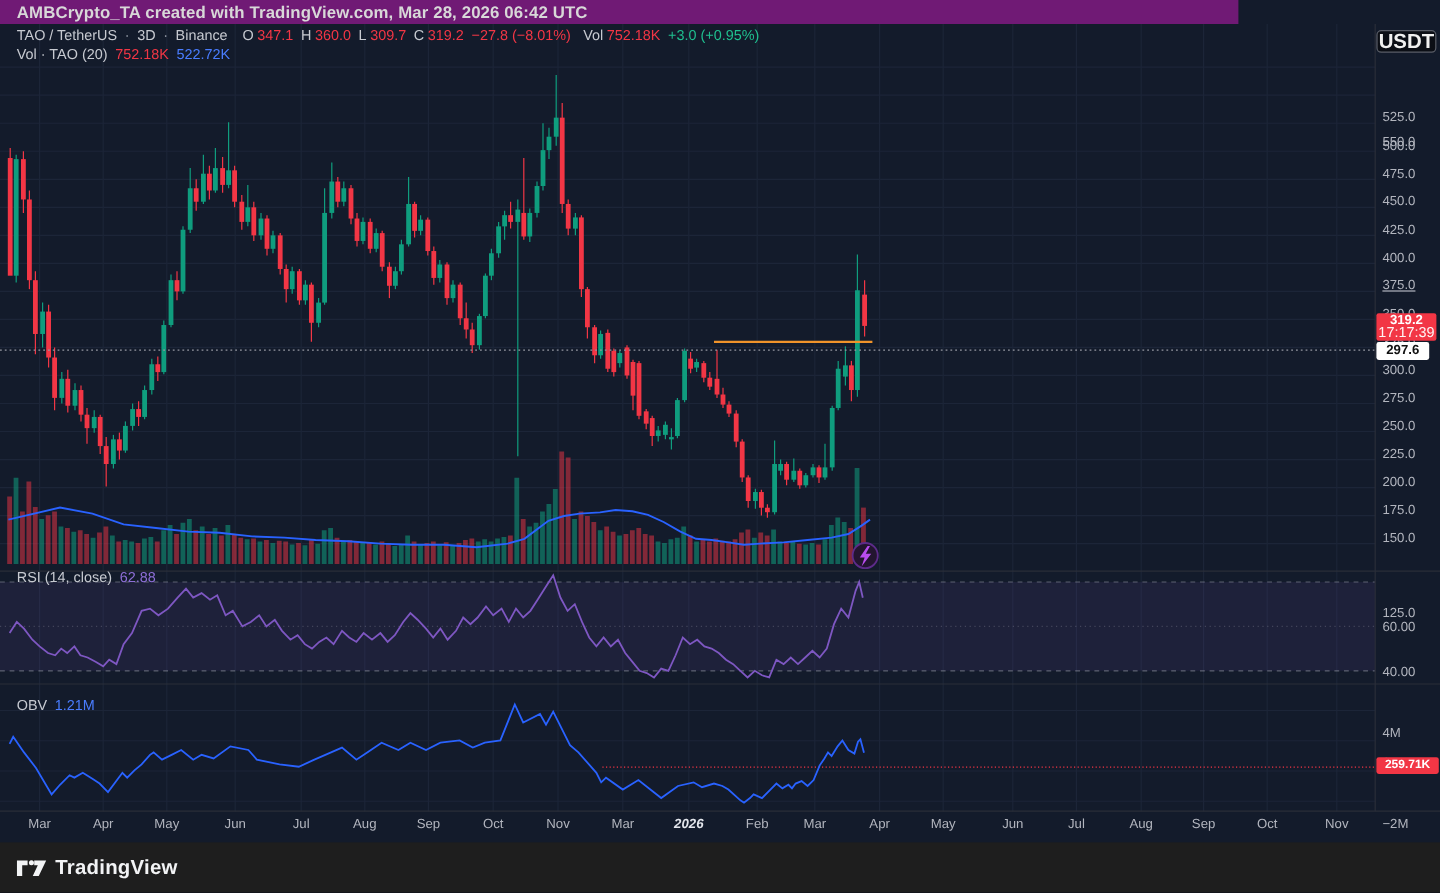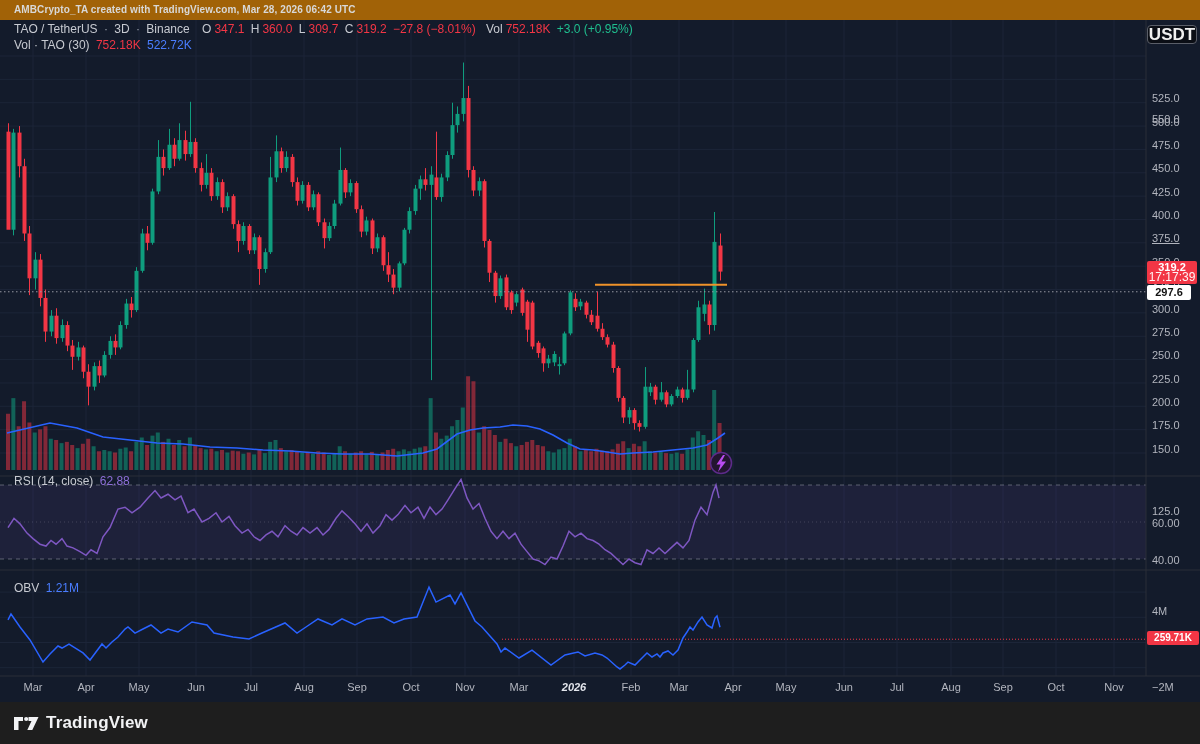--- a/index.html
+++ b/index.html
@@ -1,20 +1,20 @@
 <!DOCTYPE html>
 <html><head>
 <meta charset="utf-8">
 <style>
   * { margin:0; padding:0; box-sizing:border-box; }
   html,body { background:#000; }
   body { font-family:"Liberation Sans", sans-serif; }
   #screen { position:relative; width:1200px; height:744px; background:#131b2b; overflow:hidden; }
-  #topbar { position:absolute; left:0; top:0; width:1200px; height:20px; background:#a16207; color:#d8d8d8;
-            font-size:10px; font-weight:700; line-height:20px; padding-left:14px; letter-spacing:.1px; }
+  #topbar { position:absolute; left:0; top:0; width:1032px; height:20px; background:#701a75; color:#d8d8d8;
+            font-size:14px; font-weight:700; line-height:20px; padding-left:14px; letter-spacing:.1px; }
   #chart { position:absolute; left:0; top:20px; width:1200px; height:682px; background:#131b2b; }
   #chart svg { position:absolute; left:0; top:0; }
   .legend { position:absolute; font-size:12px; color:#d1d4dc; white-space:nowrap; z-index:5; }
   .legend span { margin-right:3px; }
   .lab { color:#c7cad1; }
   .dim { color:#9aa0ab; }
   .red { color:#f23645; }
   .grn { color:#1fbf8f; }
   .blu { color:#4a7dff; }
   .pur { color:#8e6fd8; }
@@ -536,21 +536,21 @@
       <span class="lab" style="margin-left:6px">O</span><span class="red">347.1</span>
       <span class="lab">H</span><span class="red">360.0</span>
       <span class="lab">L</span><span class="red">309.7</span>
       <span class="lab">C</span><span class="red">319.2</span>
       <span class="red">−27.8 (−8.01%)</span>
       <span class="lab" style="margin-left:4px">Vol</span><span class="red">752.18K</span>
       <span class="grn">+3.0 (+0.95%)</span>
     </div>
 
     <div class="legend" style="left:14px; top:18px;">
-      <span class="lab">Vol · TAO (30)</span>
+      <span class="lab">Vol · TAO (20)</span>
       <span class="red">752.18K</span>
       <span class="blu">522.72K</span>
     </div>
 
     <div class="legend" style="left:14px; top:454px;">
       <span class="lab">RSI (14, close)</span>
       <span class="pur">62.88</span>
     </div>
 
     <div class="legend" style="left:14px; top:561px;">

